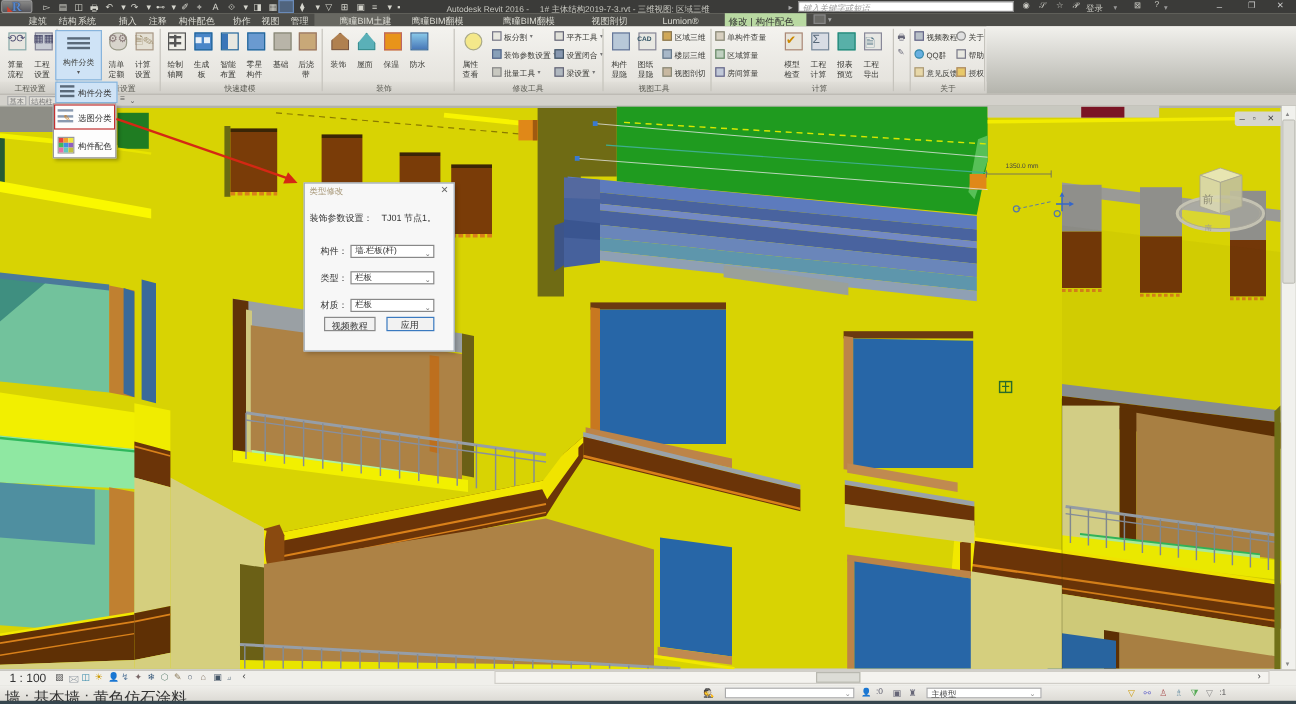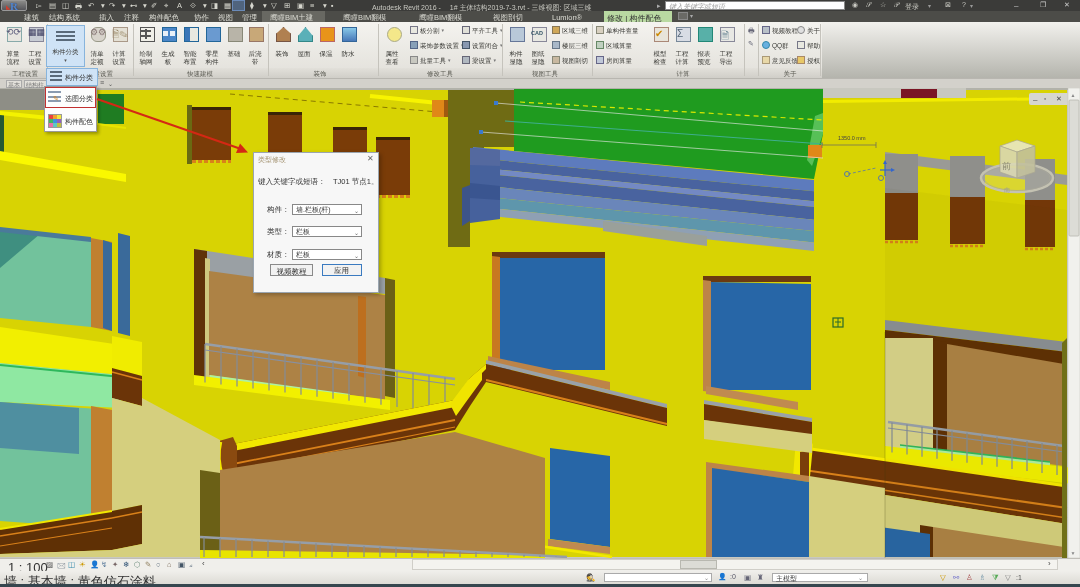--- a/index.html
+++ b/index.html
@@ -59,21 +59,21 @@
 <span class="tx" style="left:24px;top:12.5px;font-size:7.5px;color:#dcdcd4">建筑</span>
 <span class="tx" style="left:49px;top:12.5px;font-size:7.5px;color:#dcdcd4">结构</span>
 <span class="tx" style="left:65px;top:12.5px;font-size:7.5px;color:#dcdcd4">系统</span>
 <span class="tx" style="left:99px;top:12.5px;font-size:7.5px;color:#dcdcd4">插入</span>
 <span class="tx" style="left:124px;top:12.5px;font-size:7.5px;color:#dcdcd4">注释</span>
 <span class="tx" style="left:149px;top:12.5px;font-size:7.5px;color:#dcdcd4">构件配色</span>
 <span class="tx" style="left:194px;top:12.5px;font-size:7.5px;color:#dcdcd4">协作</span>
 <span class="tx" style="left:218px;top:12.5px;font-size:7.5px;color:#dcdcd4">视图</span>
 <span class="tx" style="left:242px;top:12.5px;font-size:7.5px;color:#dcdcd4">管理</span>
 <div class="ab" style="left:262px;top:11px;width:62.5px;height:11px;background:#686862"></div>
-<span class="tx" style="left:270px;top:12.5px;font-size:7.5px;color:#dcdcd4">鹰瞳BIM土建</span>
+<span class="tx" style="left:283px;top:12.5px;font-size:7.5px;color:#dcdcd4">鹰瞳BIM土建</span>
 <span class="tx" style="left:343px;top:12.5px;font-size:7.5px;color:#dcdcd4">鹰瞳BIM翻模</span>
 <span class="tx" style="left:419px;top:12.5px;font-size:7.5px;color:#dcdcd4">鹰瞳BIM翻模</span>
 <span class="tx" style="left:493px;top:12.5px;font-size:7.5px;color:#dcdcd4">视图剖切</span>
 <span class="tx" style="left:552px;top:12.5px;font-size:7.5px;color:#dcdcd4">Lumion®</span>
 <div class="ab" style="left:604px;top:11px;width:68px;height:11px;background:#b9d9a2"></div>
 <span class="tx" style="left:607px;top:12.5px;font-size:8px;color:#333">修改 | 构件配色</span>
 <div class="ab" style="left:678px;top:12px;width:10px;height:8px;background:#6a6a66;border:1px solid #888"></div>
 <span class="tx" style="left:690px;top:12px;font-size:6px;color:#aaa">▾</span>
 <div class="ab" style="left:0;top:22px;width:1080px;height:56px;background:linear-gradient(#f4f3ef,#e2e0da)"></div>
 <div class="ab" style="left:822px;top:22px;width:258px;height:66px;background:linear-gradient(#f2f1ed,#a9a9a1)"></div>
@@ -533,21 +533,21 @@
     <rect x="1029" y="5" width="40" height="12" fill="#d6d6d0" rx="2"></rect>
     <text x="1033" y="14" font-size="8" fill="#444" font-family="Liberation Sans">–</text>
     <text x="1044" y="13" font-size="7" fill="#444" font-family="Liberation Sans">▫</text>
     <text x="1056" y="13" font-size="7" fill="#444" font-family="Liberation Sans">✕</text>
     <rect x="1068" y="0" width="12" height="470" fill="#f1f1ed" stroke="#c2c2ba" stroke-width="0.5"></rect>
     <rect x="1069" y="12" width="10" height="136" fill="#dcdcd6" stroke="#b8b8b0" stroke-width="0.8" rx="1"></rect>
     <text x="1070.5" y="9" font-size="5" fill="#888" font-family="Liberation Sans">▲</text>
     <text x="1070.5" y="467" font-size="5" fill="#888" font-family="Liberation Sans">▼</text>
   </svg>
 <div class="ab" style="left:0;top:558px;width:1080px;height:13px;background:#f0efeb;border-top:1px solid #c0beb8"></div>
-<span class="tx" style="left:8px;top:560px;font-size:13px;color:#333">1 : 100</span>
+<span class="tx" style="left:8px;top:560px;font-size:10px;color:#333">1 : 100</span>
 <span class="tx" style="left:46px;top:559.5px;font-size:7.5px;color:#555">▨</span>
 <span class="tx" style="left:57px;top:559.5px;font-size:7.5px;color:#456">🖂</span>
 <span class="tx" style="left:68px;top:559.5px;font-size:7.5px;color:#38a">◫</span>
 <span class="tx" style="left:79px;top:559.5px;font-size:7.5px;color:#c90">☀</span>
 <span class="tx" style="left:90px;top:559.5px;font-size:7.5px;color:#c33">👤</span>
 <span class="tx" style="left:101px;top:559.5px;font-size:7.5px;color:#579">↯</span>
 <span class="tx" style="left:112px;top:559.5px;font-size:7.5px;color:#766">✦</span>
 <span class="tx" style="left:123px;top:559.5px;font-size:7.5px;color:#357">❄</span>
 <span class="tx" style="left:134px;top:559.5px;font-size:7.5px;color:#687">⬡</span>
 <span class="tx" style="left:145px;top:559.5px;font-size:7.5px;color:#875">✎</span>
@@ -602,21 +602,21 @@
 <div class="ab" style="left:53.0px;top:123.2px;width:3.8px;height:3.8px;background:#60c8c0;z-index:8"></div>
 <div class="ab" style="left:57.199999999999996px;top:123.2px;width:3.8px;height:3.8px;background:#c0c040;z-index:8"></div>
 <span class="tx" style="left:65px;top:117px;font-size:7px;color:#333;z-index:7">构件配色</span>
 <svg class="ab" style="left:0;top:0;z-index:9" width="300" height="170" viewBox="0 0 300 170">
     <line x1="97" y1="99" x2="241" y2="149" stroke="#d42814" stroke-width="2"></line>
     <polygon points="248,152.5 236,153 240,143.5" fill="#d42814"></polygon>
   </svg>
 <div class="ab" style="left:253px;top:152px;width:126px;height:141px;background:#f7f7f7;border:1px solid #9aa5b0;box-shadow:2px 2px 4px rgba(0,0,0,0.25);z-index:10"></div>
 <span class="tx" style="left:258px;top:155px;font-size:7px;color:#a89878;z-index:11">类型修改</span>
 <span class="tx" style="left:367px;top:154px;font-size:8px;color:#666;z-index:11">✕</span>
-<span class="tx" style="left:258px;top:177px;font-size:7.5px;color:#333;z-index:11">键入关键字或短语：　TJ01 节点1。</span>
+<span class="tx" style="left:258px;top:177px;font-size:7.5px;color:#333;z-index:11">装饰参数设置：　TJ01 节点1。</span>
 <span class="tx" style="left:267px;top:205px;font-size:7.5px;color:#333;z-index:11">构件：</span>
 <div class="ab" style="left:292px;top:204px;width:70px;height:11px;background:#fff;border:1px solid #888;z-index:11">
     <div class="ab" style="left:3px;top:0;height:11px;line-height:10px;font-size:7px;color:#333;white-space:nowrap">墙.栏板(杆)</div>
     <span class="tx" style="right:2px;top:2px;font-size:6px;color:#666">⌄</span>
   </div>
 <span class="tx" style="left:267px;top:227px;font-size:7.5px;color:#333;z-index:11">类型：</span>
 <div class="ab" style="left:292px;top:226px;width:70px;height:11px;background:#fff;border:1px solid #888;z-index:11">
     <div class="ab" style="left:3px;top:0;height:11px;line-height:10px;font-size:7px;color:#333;white-space:nowrap">栏板</div>
     <span class="tx" style="right:2px;top:2px;font-size:6px;color:#666">⌄</span>
   </div>

